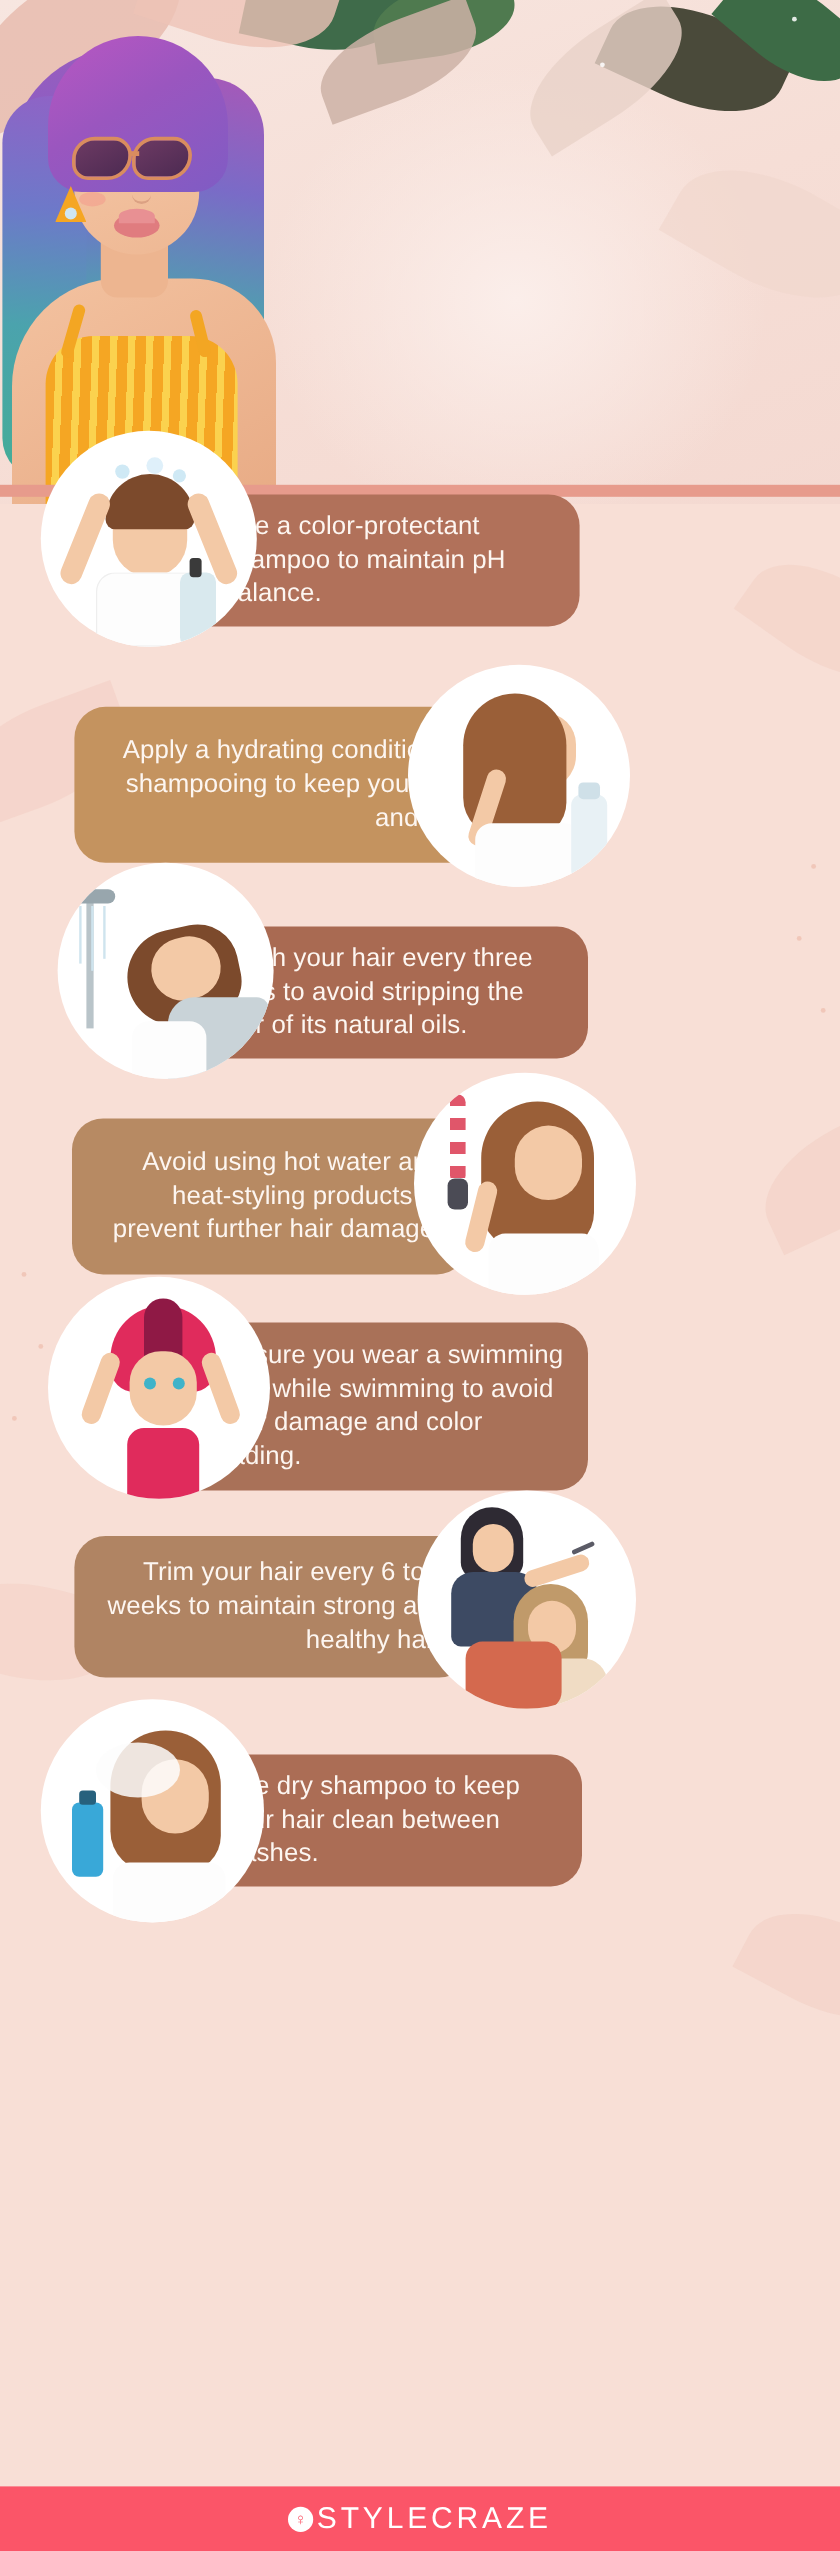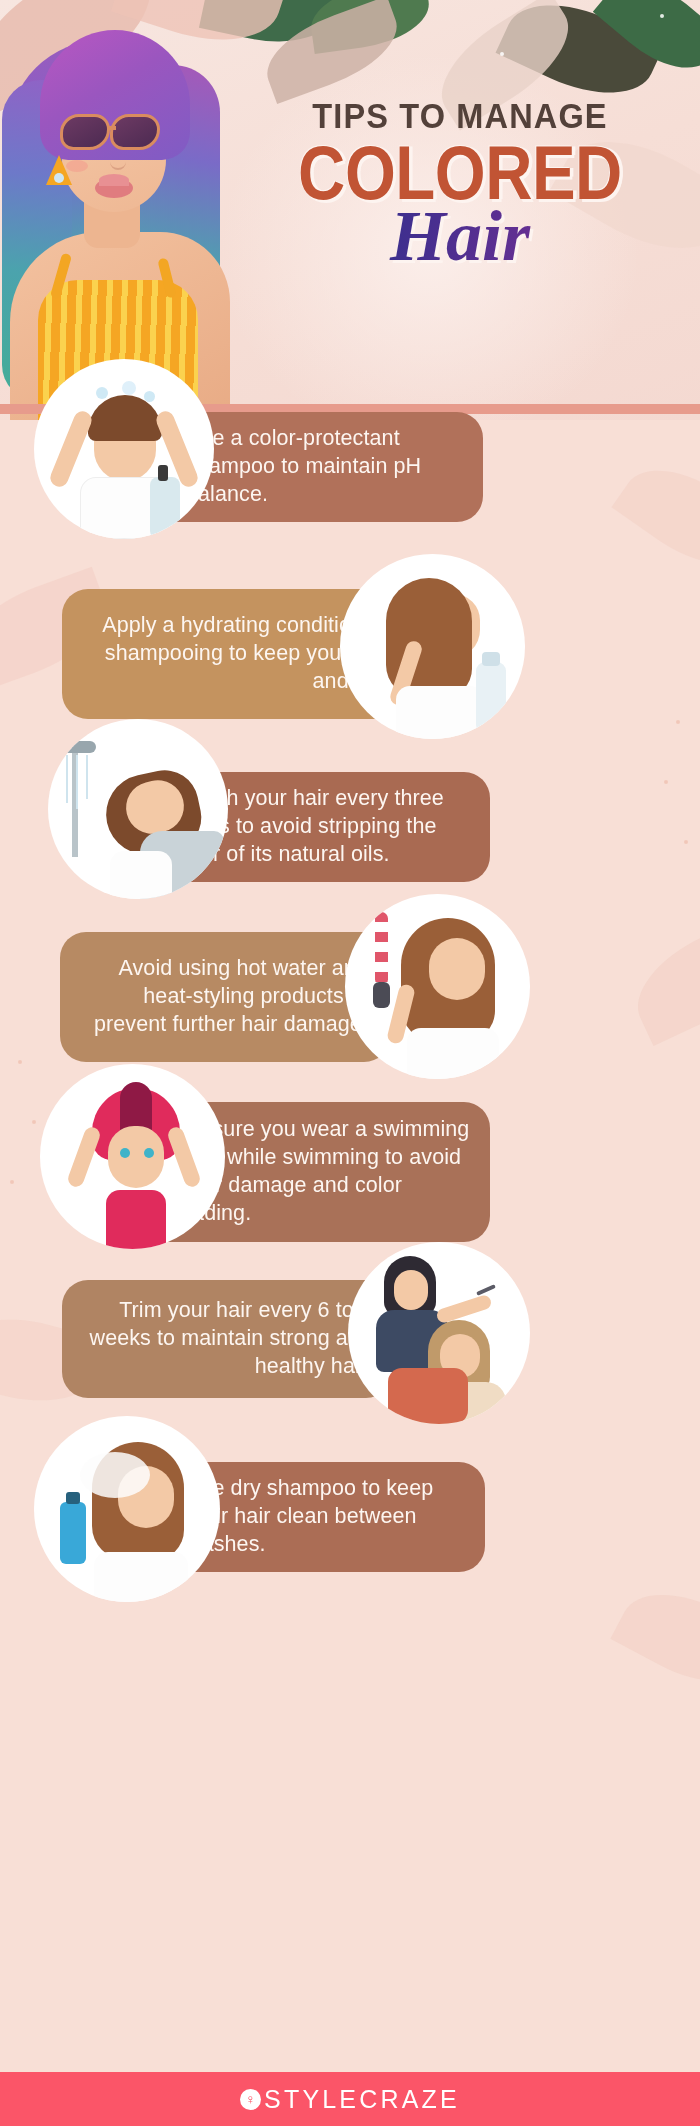--- a/index.html
+++ b/index.html
@@ -189,25 +189,20 @@
     <div class="w-ear"></div>
     <div class="w-earbead"></div>
     <div class="w-glass l"></div>
     <div class="w-glass r"></div>
     <div class="w-glassbar"></div>
     <div class="w-nose"></div>
     <div class="w-lip"></div>
     <div class="w-lip2"></div>
   </div>
 
-  <div class="title-wrap">
-    <div class="t-line1">TIPS TO MANAGE</div>
-    <div class="t-line2">COLORED</div>
-    <div class="t-line3">Hair</div>
-  </div>
 
   <div class="hdr-rule"></div>
 </div>
 
 <div class="tips" style="height:1652px;">
 
   <div class="tips-bg">
     <div class="leaf" style="left:-40px;top:170px;width:150px;height:80px;background:#f3cfc4;transform:rotate(-20deg);opacity:.6;"></div>
     <div class="leaf" style="left:620px;top:60px;width:140px;height:74px;background:#f3cfc4;transform:rotate(35deg);opacity:.55;"></div>
     <div class="leaf" style="left:630px;top:520px;width:150px;height:78px;background:#f2cdc2;transform:rotate(-25deg);opacity:.5;"></div>

